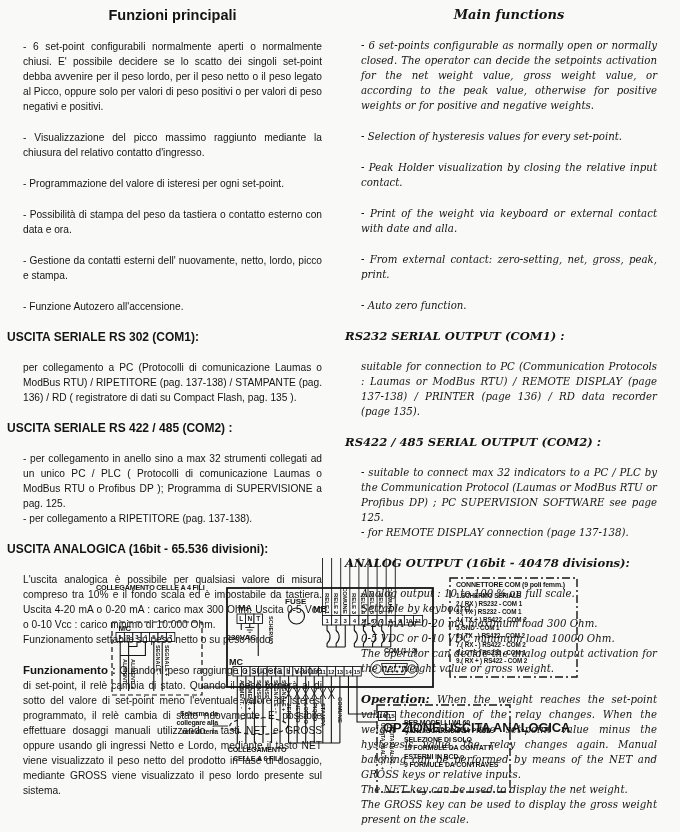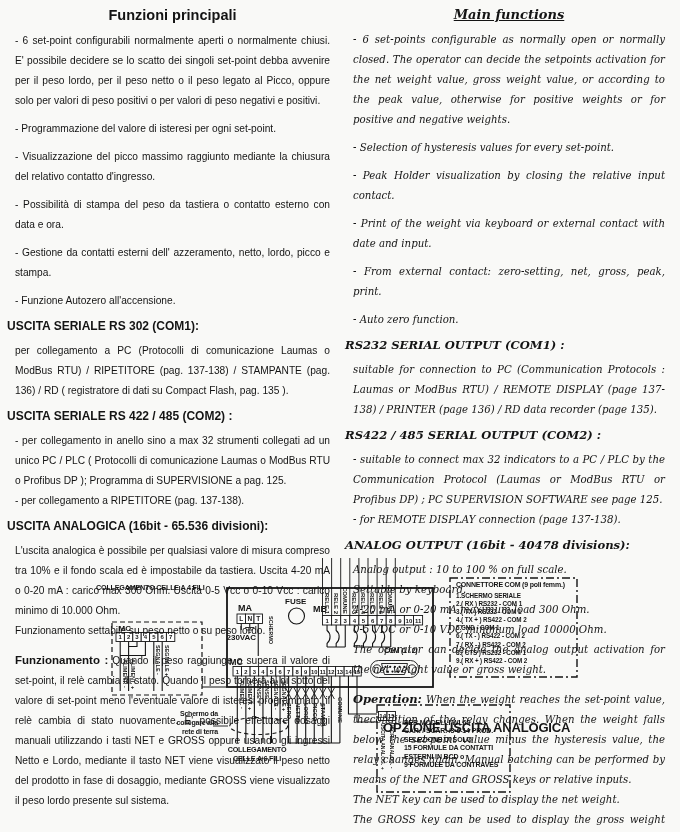--- a/index.html
+++ b/index.html
@@ -2,24 +2,24 @@
 <html><head>
 <meta charset="utf-8">
 <style>
   html,body{margin:0;padding:0;background:#e8e8e6;}
   .page{position:relative;width:680px;height:832px;background:#f9f9f7;color:#141414;
         font-family:"Liberation Sans",sans-serif;overflow:hidden;}
   .col{position:absolute;top:5px;}
   .col-left{left:7px;width:331px;}
   .col-right{left:345px;width:328px;font-family:"DejaVu Serif",serif;font-style:italic;}
   .col h1{font-size:14.5px;font-weight:bold;text-align:center;margin:2px 0 7px 0;}
-  .col-right h1{font-size:13px;text-decoration:underline;}
+  .col-right h1{font-size:13px;}
   .col h2{font-size:12px;font-weight:bold;margin:8px 0 2px 0;}
   .col-right h2{font-size:11.6px;}
-  .body,.bullet{font-size:10.2px;line-height:20px;text-align:justify;margin:8px;}
+  .body,.bullet{font-size:10.2px;line-height:15px;text-align:justify;margin:16px;}
   .pre{white-space:pre-line;}
   .oper{margin-top:9px;}
   .oper b{font-size:11.5px;}
   
   .dlabel{position:absolute;font-weight:bold;letter-spacing:-0.2px;line-height:1.15;color:#141414;
           font-family:"Liberation Sans",sans-serif;font-style:normal;}
   .vgroup{position:absolute;}
   .vlabel{position:absolute;top:0;writing-mode:vertical-rl;font-weight:bold;white-space:nowrap;
           font-family:"Liberation Sans",sans-serif;color:#141414;}
   .combox{position:absolute;left:456px;top:581px;width:118px;}
@@ -182,44 +182,44 @@
     <text class="dtxt" x="226.5" y="640" font-size="8">230VAC</text>
     <text class="dtxt" x="285" y="604" font-size="8">FUSE</text>
     <text class="dtxt" x="313" y="612" font-size="9">MB</text>
     <text class="dtxt" x="229" y="664.5" font-size="9">MC</text>
   </svg>
 
   <div class="col col-left">
     <h1>Funzioni principali</h1>
     <div>
         <div class="bullet">- 6 set-point configurabili normalmente aperti o normalmente chiusi. E' possibile decidere se lo scatto dei singoli set-point debba avvenire per il peso lordo, per il peso netto o il peso legato al Picco, oppure solo per valori di peso positivi o per valori di peso negativi e positivi.</div>
+        <div class="bullet">- Visualizzazione del picco massimo raggiunto mediante la chiusura del relativo contatto d'ingresso.</div>
         <div class="bullet">- Programmazione del valore di isteresi per ogni set-point.</div>
-        <div class="bullet">- Visualizzazione del picco massimo raggiunto mediante la chiusura del relativo contatto d'ingresso.</div>
         <div class="bullet">- Possibilità di stampa del peso da tastiera o contatto esterno con data e ora.</div>
-        <div class="bullet">- Gestione da contatti esterni dell' azzeramento, netto, lordo, picco e stampa.</div>
+        <div class="bullet">- Gestione da contatti esterni dell' nuovamente, netto, lordo, picco e stampa.</div>
         <div class="bullet">- Funzione Autozero all'accensione.</div>
       </div>
     <h2>USCITA SERIALE RS 302 (COM1):</h2>
     <p class="body pre">per collegamento a PC (Protocolli di comunicazione Laumas o ModBus RTU) / RIPETITORE (pag. 137-138) / STAMPANTE (pag. 136) / RD ( registratore di dati su Compact Flash, pag. 135 ).</p>
     <h2>USCITA SERIALE RS 422 / 485 (COM2) :</h2>
     <p class="body pre">- per collegamento in anello sino a max 32 strumenti collegati ad un unico PC / PLC ( Protocolli di comunicazione Laumas o ModBus RTU o Profibus DP ); Programma di SUPERVISIONE a pag. 125.
 - per collegamento a RIPETITORE (pag. 137-138).</p>
     <h2>USCITA ANALOGICA (16bit - 65.536 divisioni):</h2>
     <p class="body pre">L'uscita analogica è possibile per qualsiasi valore di misura compreso tra 10% e il fondo scala ed è impostabile da tastiera. Uscita 4-20 mA o 0-20 mA : carico max  300 Ohm. Uscita 0-5 Vcc o 0-10 Vcc : carico minimo di 10.000 Ohm.
 Funzionamento settabile su peso netto o su peso lordo.</p>
     <p class="body oper"><b>Funzionamento :</b> <span class="pre">Quando il peso raggiunge o supera il valore di set-point, il relè cambia di stato. Quando il peso tornerà al di sotto del valore di set-point meno l'eventuale valore di isteresi programmato, il relè cambia di stato nuovamente. E' possibile effettuare dosaggi manuali utilizzando i tasti NET e GROSS oppure usando gli ingressi Netto e Lordo, mediante il tasto NET viene visualizzato il peso netto del prodotto in fase di dosaggio, mediante GROSS viene visualizzato il peso lordo presente sul sistema.</span></p>
   </div>
 
   <div class="col col-right">
     <h1>Main functions</h1>
     <div>
         <div class="bullet">- 6 set-points configurable as normally open or normally closed. The operator can decide the setpoints activation for the net weight value, gross weight value, or according to the peak value, otherwise for positive weights or for positive and negative weights.</div>
         <div class="bullet">- Selection of hysteresis values for every set-point.</div>
         <div class="bullet">- Peak Holder visualization by closing the relative input contact.</div>
-        <div class="bullet">- Print of the weight via keyboard or external contact with date and input.</div>
+        <div class="bullet">- Print of the weight via keyboard or external contact with date and alla.</div>
         <div class="bullet">- From external contact: zero-setting, net, gross, peak, print.</div>
         <div class="bullet">- Auto zero function.</div>
       </div>
     <h2>RS232 SERIAL OUTPUT (COM1) :</h2>
     <p class="body pre">suitable for connection to PC (Communication Protocols : Laumas or ModBus RTU) / REMOTE DISPLAY (page 137-138) / PRINTER (page 136) / RD data recorder (page 135).</p>
     <h2>RS422 / 485 SERIAL OUTPUT (COM2) :</h2>
     <p class="body pre">- suitable to connect max 32 indicators to a PC / PLC by the Communication Protocol (Laumas or ModBus RTU or Profibus DP) ; PC SUPERVISION SOFTWARE see page 125.
 - for REMOTE DISPLAY connection (page 137-138).</p>
     <h2>ANALOG OUTPUT  (16bit - 40478 divisions):</h2>
     <p class="body pre">Analog output : 10 to 100 % on full scale.

